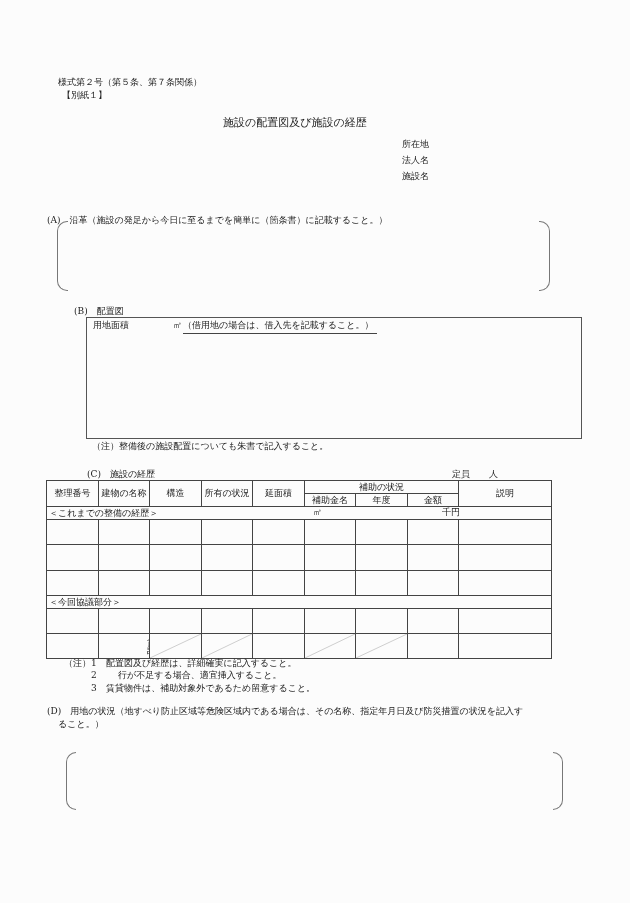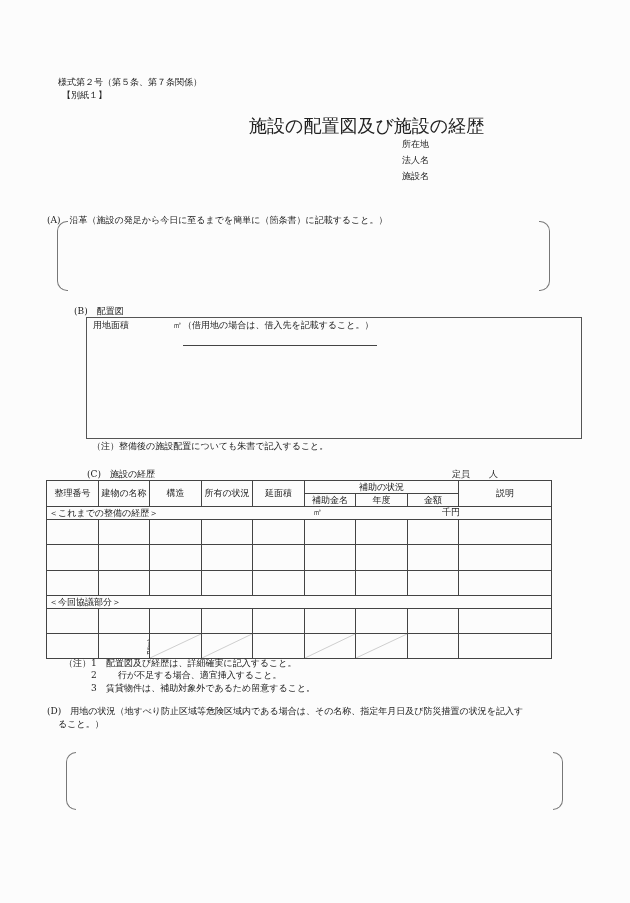--- a/index.html
+++ b/index.html
@@ -3,26 +3,26 @@
 <meta charset="utf-8">
 <style>
   html, body { margin: 0; padding: 0; }
   body {
     width: 630px; height: 903px; position: relative; overflow: hidden;
     background: #fcfcfc; color: #222;
     font-family: "DejaVu Serif", "Liberation Serif", serif;
     font-size: 9px; line-height: 1;
   }
   .abs { position: absolute; white-space: nowrap; }
-  .title { font-size: 18px; margin-left: 26px; }
+  .title { font-size: 11px; }
   .bracket { position: absolute; border: 1px solid #777; }
   .bracket.left { border-right: none; border-radius: 10px 0 0 10px; }
   .bracket.right { border-left: none; border-radius: 0 10px 10px 0; }
   .box-b { position: absolute; left: 86px; top: 317px; width: 496px; height: 122px; border: 1px solid #555; box-sizing: border-box; }
-  .underline { border-bottom: 1px solid #444; padding-bottom: 15px; }
+  .underline { border-bottom: 1px solid #444; padding-bottom: 3px; }
   table.hist {
     position: absolute; left: 46px; top: 480px; width: 505px;
     border-collapse: collapse; table-layout: fixed; font-size: 9px;
   }
   table.hist td, table.hist th {
     border: 1px solid #444; padding: 0; text-align: center; font-weight: normal;
     position: relative; overflow: hidden;
   }
   table.hist tr.sec td { text-align: left; padding-left: 2px; height: 12px; }
   table.hist tr.data td { height: 24px; padding-left: 48px; }

